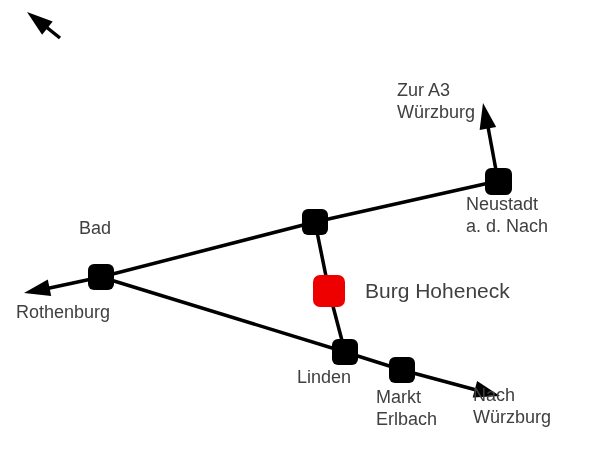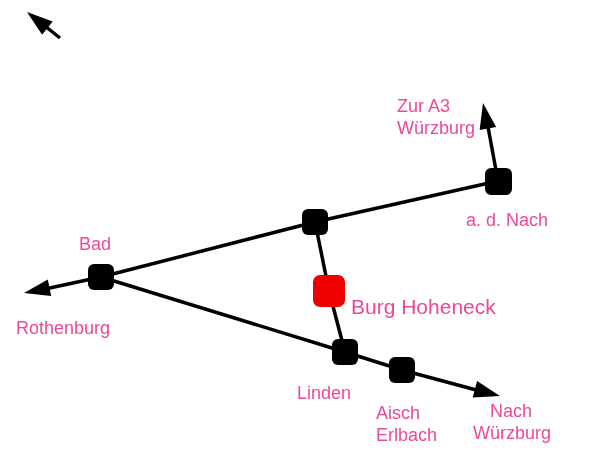--- a/index.html
+++ b/index.html
@@ -14,28 +14,27 @@
   }
   .map svg { position: absolute; left: 0; top: 0; }
   .road { stroke: #000000; stroke-width: 3.5; fill: none; }
   .arrowhead { fill: #000000; stroke: none; }
   .node { fill: #000000; }
   .label {
     position: absolute;
     font-size: 18px;
     line-height: 22px;
     white-space: nowrap;
-    color: #ec4899;
-    margin-top: 16px;
+    color: #404040;
   }
   .label-burg {
     font-size: 21px;
     line-height: 24px;
   }
-  .align-right { text-align: center; }
+  .align-right { text-align: left; }
 </style>
 </head>
 <body>
 
 <div class="map">
 
   <svg width="600" height="450" viewBox="0 0 600 450">
 
     <line class="road" x1="45" y1="289" x2="101" y2="277"></line>
     <line class="road" x1="101" y1="277" x2="315" y2="222"></line>
@@ -58,38 +57,39 @@
     <rect class="node" x="389" y="357" width="26" height="26" rx="6"></rect>
     <rect x="313" y="275" width="32" height="32" rx="7" fill="#ee0000"></rect>
   </svg>
 
   <div class="label" style="left:397px; top:79px;">
     <div>Zur A3</div>
     <div>Würzburg</div>
   </div>
 
   <div class="label" style="left:466px; top:193px;">
+    <div>Neustadt</div>
     <div>a. d. Nach</div>
   </div>
 
 
   <div class="label" style="left:79px; top:217px;">
     <div>Bad</div>
   </div>
 
   <div class="label" style="left:16px; top:301px;">
     <div>Rothenburg</div>
   </div>
 
-  <div class="label label-burg" style="left:351px; top:279px;">Burg Hoheneck</div>
+  <div class="label label-burg" style="left:365px; top:279px;">Burg Hoheneck</div>
 
   <div class="label" style="left:297px; top:366px;">Linden</div>
 
   <div class="label" style="left:376px; top:386px;">
-    <div>Aisch</div>
+    <div>Markt</div>
     <div>Erlbach</div>
   </div>
 
   <div class="label align-right" style="left:473px; top:384px; width:76px;">
     <div>Nach</div>
     <div>Würzburg</div>
   </div>
 
 </div>
 

